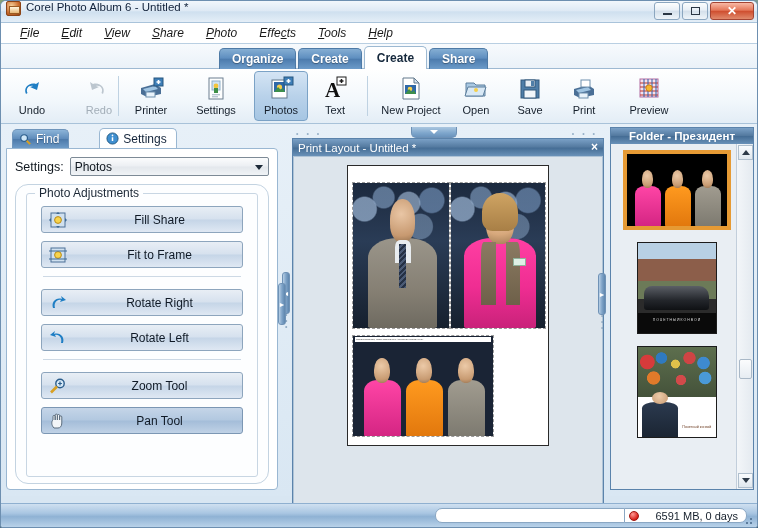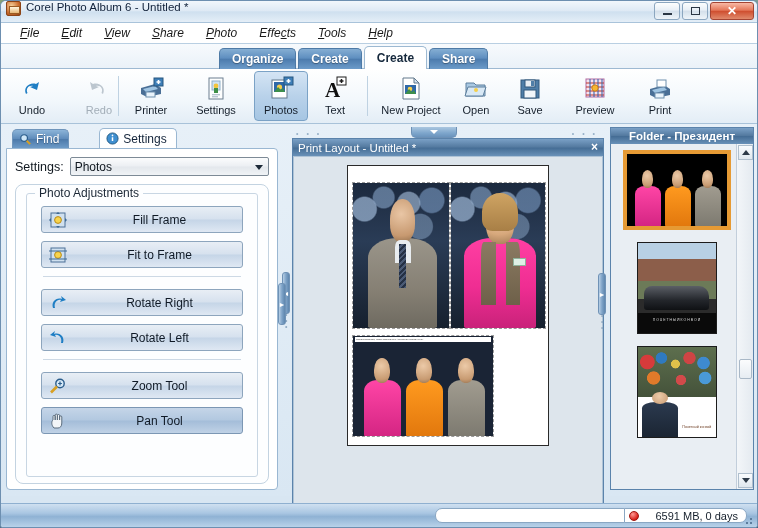--- a/index.html
+++ b/index.html
@@ -211,21 +211,21 @@
   }
   .combo .caret {
     position: absolute; right: 5px; top: 7px;
     width: 0; height: 0;
     border-left: 4px solid transparent;
     border-right: 4px solid transparent;
     border-top: 5px solid #1d2a38;
   }
   .group-box {
     border: 1px solid #c3d3e1;
-    border-radius: 8px;
+    border-radius: 13px;
     height: 300px;
     padding: 8px 10px;
     background: #fdfeff;
   }
   .group-inner {
     border: 1px solid #c8d6e3;
     border-radius: 3px;
     position: relative;
     height: 284px;
     padding: 12px 14px 0 14px;
@@ -747,48 +747,48 @@
         <svg width="26" height="26" viewBox="0 0 26 26">
           <rect x="4" y="4" width="18" height="18" fill="#4f7ea8" stroke="#33587c"></rect>
           <rect x="8" y="4" width="10" height="7" fill="#e8eef4" stroke="#33587c"></rect>
           <rect x="14" y="5" width="3" height="5" fill="#4f7ea8"></rect>
           <rect x="7" y="14" width="12" height="8" fill="#f2f6fa" stroke="#33587c"></rect>
         </svg>
       </div>
       <div class="tb-label">Save</div>
     </div>
 
+    <div class="tb-item">
+      <div class="tb-ico">
+        <svg width="28" height="26" viewBox="0 0 28 26">
+          <path d="M4 13 L18 9 L24 13 L24 19 L10 22 L4 19 Z" fill="#4a6f96"></path>
+          <path d="M6 14 L18 11 L21 14 L9 17 Z" fill="#9fc4e2"></path>
+          <rect x="9" y="17" width="9" height="5" fill="#e9f3fb" stroke="#6e90ad"></rect>
+          <rect x="11" y="4" width="9" height="7" fill="#ffffff" stroke="#6e90ad"></rect>
+        </svg>
+      </div>
+      <div class="tb-label">Print</div>
+    </div>
+
     <div class="tb-item wide">
       <div class="tb-ico">
         <svg width="26" height="26" viewBox="0 0 26 26">
           <rect x="4" y="3" width="18" height="18" fill="#f4e2ee" stroke="#b06aa0"></rect>
           <g stroke="#c0392b" stroke-width="1">
             <path d="M4 7 h18 M4 11 h18 M4 15 h18 M4 19 h18"></path>
           </g>
           <g stroke="#2f5fa8" stroke-width="1">
             <path d="M8 3 v18 M12 3 v18 M16 3 v18 M20 3 v18"></path>
           </g>
           <circle cx="13" cy="12" r="3.2" fill="#f5b731" stroke="#c87c1c"></circle>
         </svg>
       </div>
       <div class="tb-label">Preview</div>
     </div>
 
-    <div class="tb-item">
-      <div class="tb-ico">
-        <svg width="28" height="26" viewBox="0 0 28 26">
-          <path d="M4 13 L18 9 L24 13 L24 19 L10 22 L4 19 Z" fill="#4a6f96"></path>
-          <path d="M6 14 L18 11 L21 14 L9 17 Z" fill="#9fc4e2"></path>
-          <rect x="9" y="17" width="9" height="5" fill="#e9f3fb" stroke="#6e90ad"></rect>
-          <rect x="11" y="4" width="9" height="7" fill="#ffffff" stroke="#6e90ad"></rect>
-        </svg>
-      </div>
-      <div class="tb-label">Print</div>
-    </div>
-
 
   </div>
 
   <div id="body-area">
 
     <div id="left-panel">
       <div class="panel-tabs">
         <div class="panel-tab">
           <span>
             <svg width="13" height="13" viewBox="0 0 14 14">
@@ -824,21 +824,21 @@
             <span class="group-title">Photo Adjustments</span>
 
             <div class="adj-btn">
               <span class="ico">
                 <svg width="20" height="18" viewBox="0 0 20 18">
                   <rect x="3" y="2" width="14" height="14" fill="#cfe0ef" stroke="#4d7197"></rect>
                   <circle cx="10" cy="9" r="3.4" fill="#f7d44c" stroke="#b88a18"></circle>
                   <path d="M10 1 l2 2 h-4 z M10 17 l2 -2 h-4 z M1 9 l2 -2 v4 z M19 9 l-2 -2 v4 z" fill="#3d6a94"></path>
                 </svg>
               </span>
-              <span class="lbl">Fill Frame</span>
+              <span class="lbl">Fill Share</span>
             </div>
 
             <div class="adj-btn">
               <span class="ico">
                 <svg width="20" height="18" viewBox="0 0 20 18">
                   <rect x="3" y="2" width="14" height="14" fill="#cfe0ef" stroke="#4d7197"></rect>
                   <circle cx="10" cy="9" r="3.4" fill="#f7d44c" stroke="#b88a18"></circle>
                   <path d="M1 5 h18 M1 13 h18" stroke="#3d6a94" stroke-width="1.1"></path>
                 </svg>
               </span>

